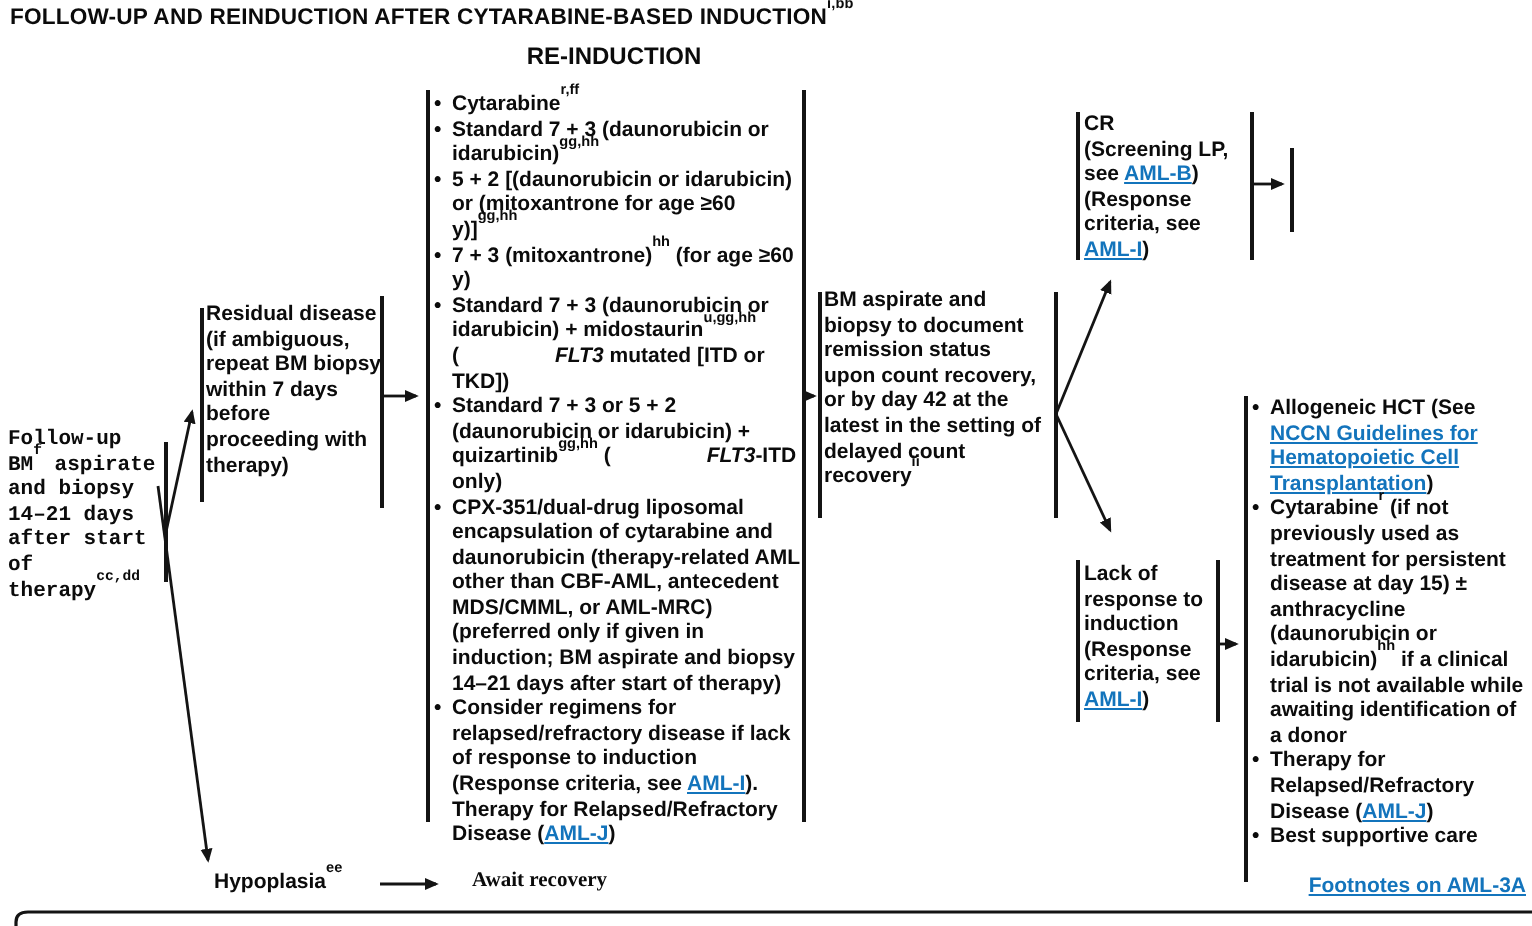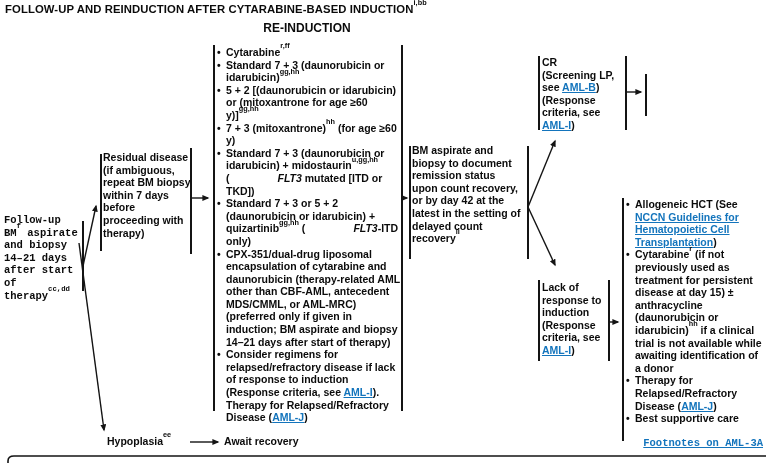--- a/index.html
+++ b/index.html
@@ -12,21 +12,21 @@
   .abs { position:absolute; }
   .title { font-size:11.3px; letter-spacing:0.1px; }
   .section-label { font-size:12px; text-align:center; }
   .vline { position:absolute; width:2px; background:#141414; }
   sup { font-size:7.3px; line-height:0; position:relative; top:-3.2px; }
   i { font-style:italic;padding-left:48px; }
   .lnk { color:#1374bc; text-decoration:underline; cursor:pointer; }
   .li { position:relative; padding-left:9px; }
   .li::before { content:"\2022"; position:absolute; left:0; top:0; }
   svg.overlay { position:absolute; left:0; top:0; pointer-events:none; }
-  .footnote-link { font-size:10.5px; text-align:right;font-family:Liberation Mono, monospace; }
+  .footnote-link { font-size:10.5px; text-align:right; }
 </style>
 </head>
 <body>
 
 <div class="page">
 
   <div class="abs title" style="left:5px; top:3px; width:752px;">FOLLOW-UP AND REINDUCTION AFTER CYTARABINE-BASED INDUCTION<sup>i,bb</sup></div>
 
   <div class="abs section-label" style="left:213px; top:21px; width:188px;">RE-INDUCTION</div>
 
@@ -53,21 +53,21 @@
   <div class="abs" style="left:542px; top:281px; width:70px;">Lack of response to induction (Response criteria, see <span class="lnk">AML-I</span>)</div>
 
   <div class="abs" style="left:626px; top:198px; width:139px;">
       <div class="li">Allogeneic HCT (See <span class="lnk">NCCN Guidelines for Hematopoietic Cell Transplantation</span>)</div>
       <div class="li">Cytarabine<sup>r</sup> (if not previously used as treatment for persistent disease at day 15) ± anthracycline (daunorubicin or idarubicin)<sup>hh</sup> if a clinical trial is not available while awaiting identification of a donor</div>
       <div class="li">Therapy for Relapsed/Refractory Disease (<span class="lnk">AML-J</span>)</div>
       <div class="li">Best supportive care</div>
     </div>
 
   <div class="abs" style="left:107px; top:435px;">Hypoplasia<sup>ee</sup></div>
-  <div class="abs" style="left:224px; top:435px;">Await recovery</div>
+  <div class="abs" style="left:236px; top:435px;font-family:Liberation Serif, serif;">Await recovery</div>
 
   <div class="abs footnote-link lnk" style="left:600px; top:437px; width:163px;">Footnotes on AML-3A</div>
 
   <div class="vline" style="left:82px;  top:221px; height:70px;"></div>
   <div class="vline" style="left:100px; top:154px; height:97px;"></div>
   <div class="vline" style="left:190px; top:148px; height:106px;"></div>
   <div class="vline" style="left:213px; top:45px;  height:366px;"></div>
   <div class="vline" style="left:401px; top:45px;  height:366px;"></div>
   <div class="vline" style="left:409px; top:146px; height:113px;"></div>
   <div class="vline" style="left:527px; top:146px; height:113px;"></div>

